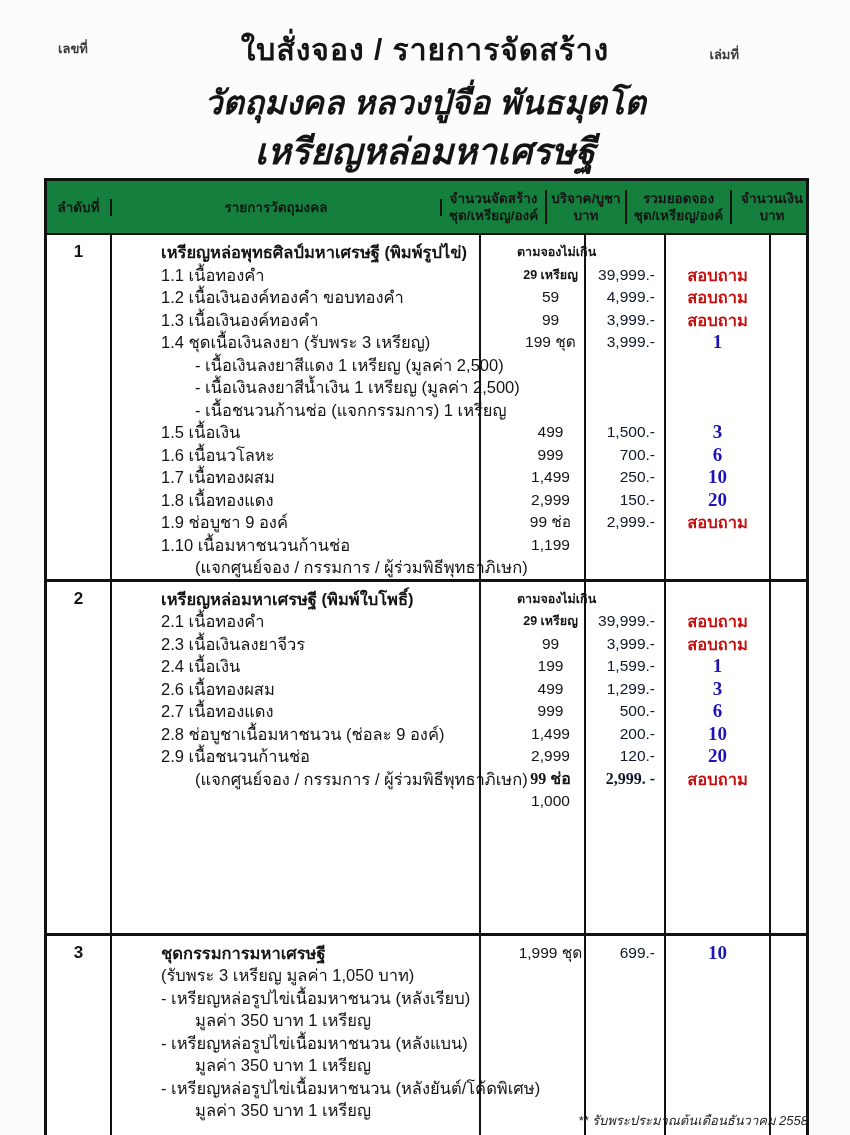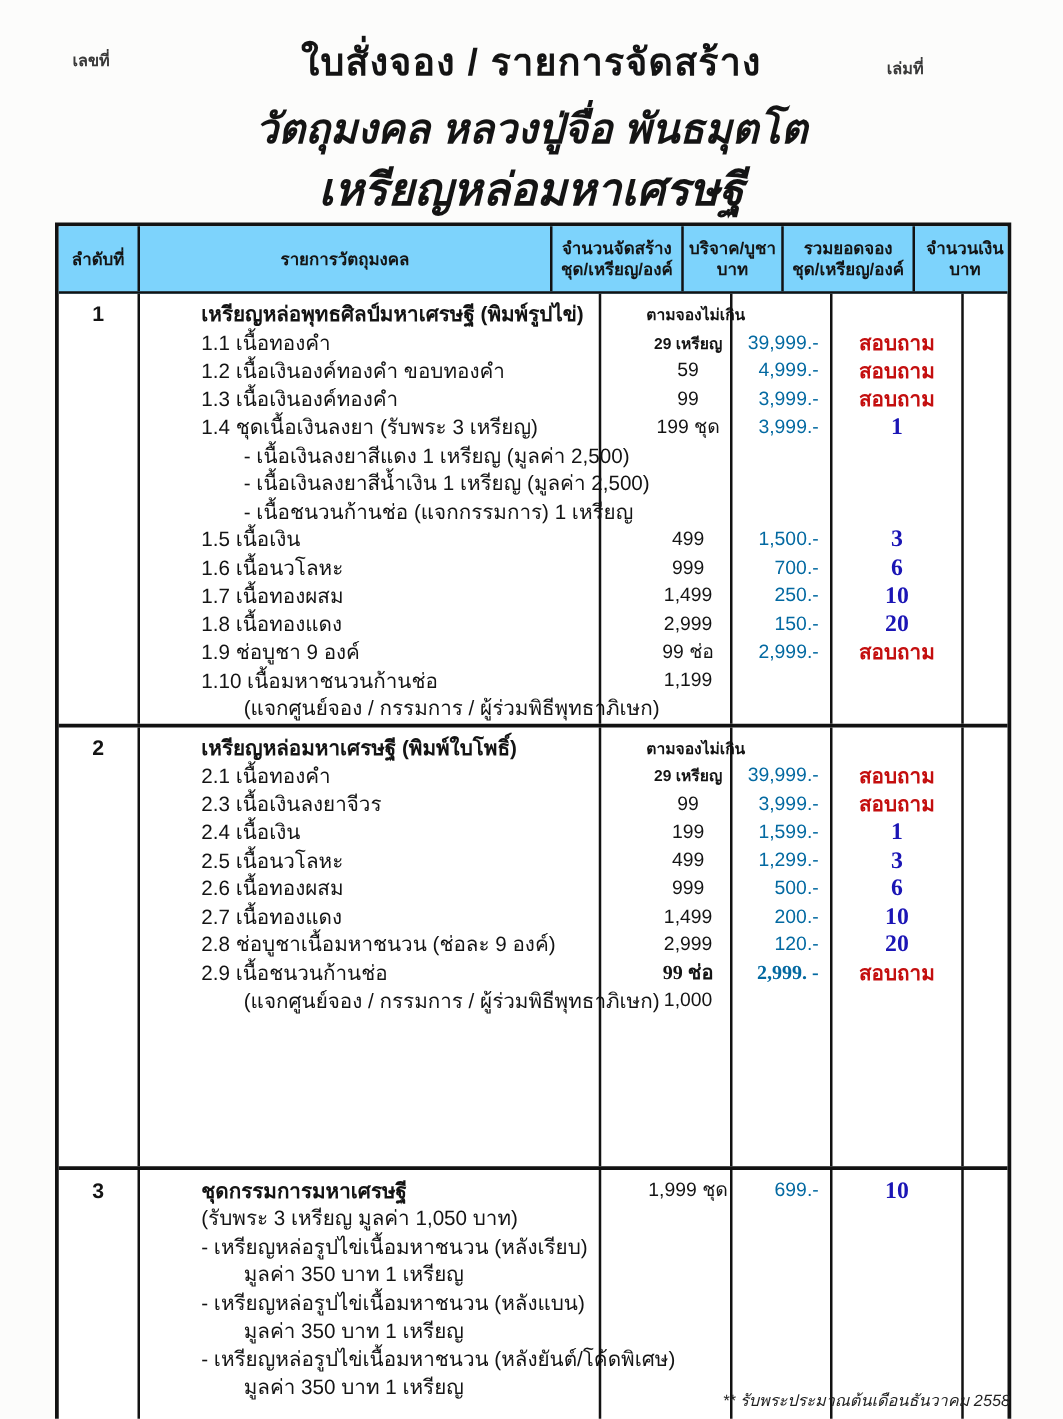--- a/index.html
+++ b/index.html
@@ -47,21 +47,21 @@
   .col { border-right:2px solid #121212; padding-top:6px; }
   .col:last-child { border-right:none; }
   .line { height:22.5px; line-height:22.5px; font-size:16.5px; white-space:nowrap; }
 
   .col-no  .line { text-align:center; font-weight:bold; font-size:17px; }
   .col-item { padding-left:10px; padding-right:2px;margin-left:39px; }
   .col-item .line.bold { font-weight:bold; }
   .col-item .line.indent { padding-left:34px; }
   .col-qty  .line { text-align:center; font-size:15.5px;padding-left:36px; }
   .col-qty  .line.small { font-size:12.5px; font-weight:bold; }
-  .col-price .line { text-align:right; padding-right:9px; font-size:15.5px; color:#0369a1; }
+  .col-price .line { text-align:right; padding-right:9px; font-size:15.5px; color:#0f172a; }
   .alt { font-family:"Liberation Serif", serif; font-weight:bold; font-size:16px !important; }
   .col-booked .line { text-align:center; font-weight:bold; }
   .bk-number  { font-family:"Liberation Serif", serif; font-size:19px; }
   .bk-inquire { font-size:16.5px; }
 
   .footnote {
     position:absolute; right:42px; top:1110px;
     font-size:13px; font-weight:normal; font-style:italic; color:#222;
   }
 </style>
@@ -71,21 +71,21 @@
 <div class="doc-header">
   <span class="corner-label corner-left">เลขที่</span>
   <span class="corner-label corner-right">เล่มที่</span>
   <div class="title-main">ใบสั่งจอง / รายการจัดสร้าง</div>
   <div class="title-sub1">วัตถุมงคล หลวงปู่จื่อ พันธมุตโต</div>
   <div class="title-sub2">เหรียญหล่อมหาเศรษฐี</div>
   <div class="title-sub3">รายได้สมทบทุนสร้างมหาวิหารวัดเขาตาเงาะอุดมพร อ.หนองบัวระเหว จ.ชัยภูมิ</div>
 </div>
 
 <div class="table-wrap">
-  <div class="thead" style="background: #7dd3fc;">
+  <div class="thead" style="background: #15803d; align-items: center;">
     <div class="th c0">
       <span>ลำดับที่</span>
     </div>
     <div class="th c1">
       <span>รายการวัตถุมงคล</span>
     </div>
     <div class="th c2">
       <span>จำนวนจัดสร้าง</span>
       <span>ชุด/เหรียญ/องค์</span>
     </div>
@@ -220,21 +220,20 @@
           <div class="line"></div>
           <div class="line"></div>
           <div class="line"></div>
           <div class="line"></div>
         </div>
         <div class="col col-item c1">
           <div class="line bold">เหรียญหล่อมหาเศรษฐี (พิมพ์ใบโพธิ์)</div>
           <div class="line">2.1  เนื้อทองคำ</div>
           <div class="line">2.3  เนื้อเงินลงยาจีวร</div>
           <div class="line">2.4  เนื้อเงิน</div>
-          <div class="line">2.5  เนื้อนวโลหะ</div>
           <div class="line">2.6  เนื้อทองผสม</div>
           <div class="line">2.7  เนื้อทองแดง</div>
           <div class="line">2.8  ช่อบูชาเนื้อมหาชนวน (ช่อละ 9 องค์)</div>
           <div class="line">2.9  เนื้อชนวนก้านช่อ</div>
           <div class="line  indent">(แจกศูนย์จอง / กรรมการ / ผู้ร่วมพิธีพุทธาภิเษก)</div>
         </div>
         <div class="col col-qty c2">
           <div class="line small">ตามจองไม่เกิน</div>
           <div class="line small">29 เหรียญ</div>
           <div class="line">99</div>

